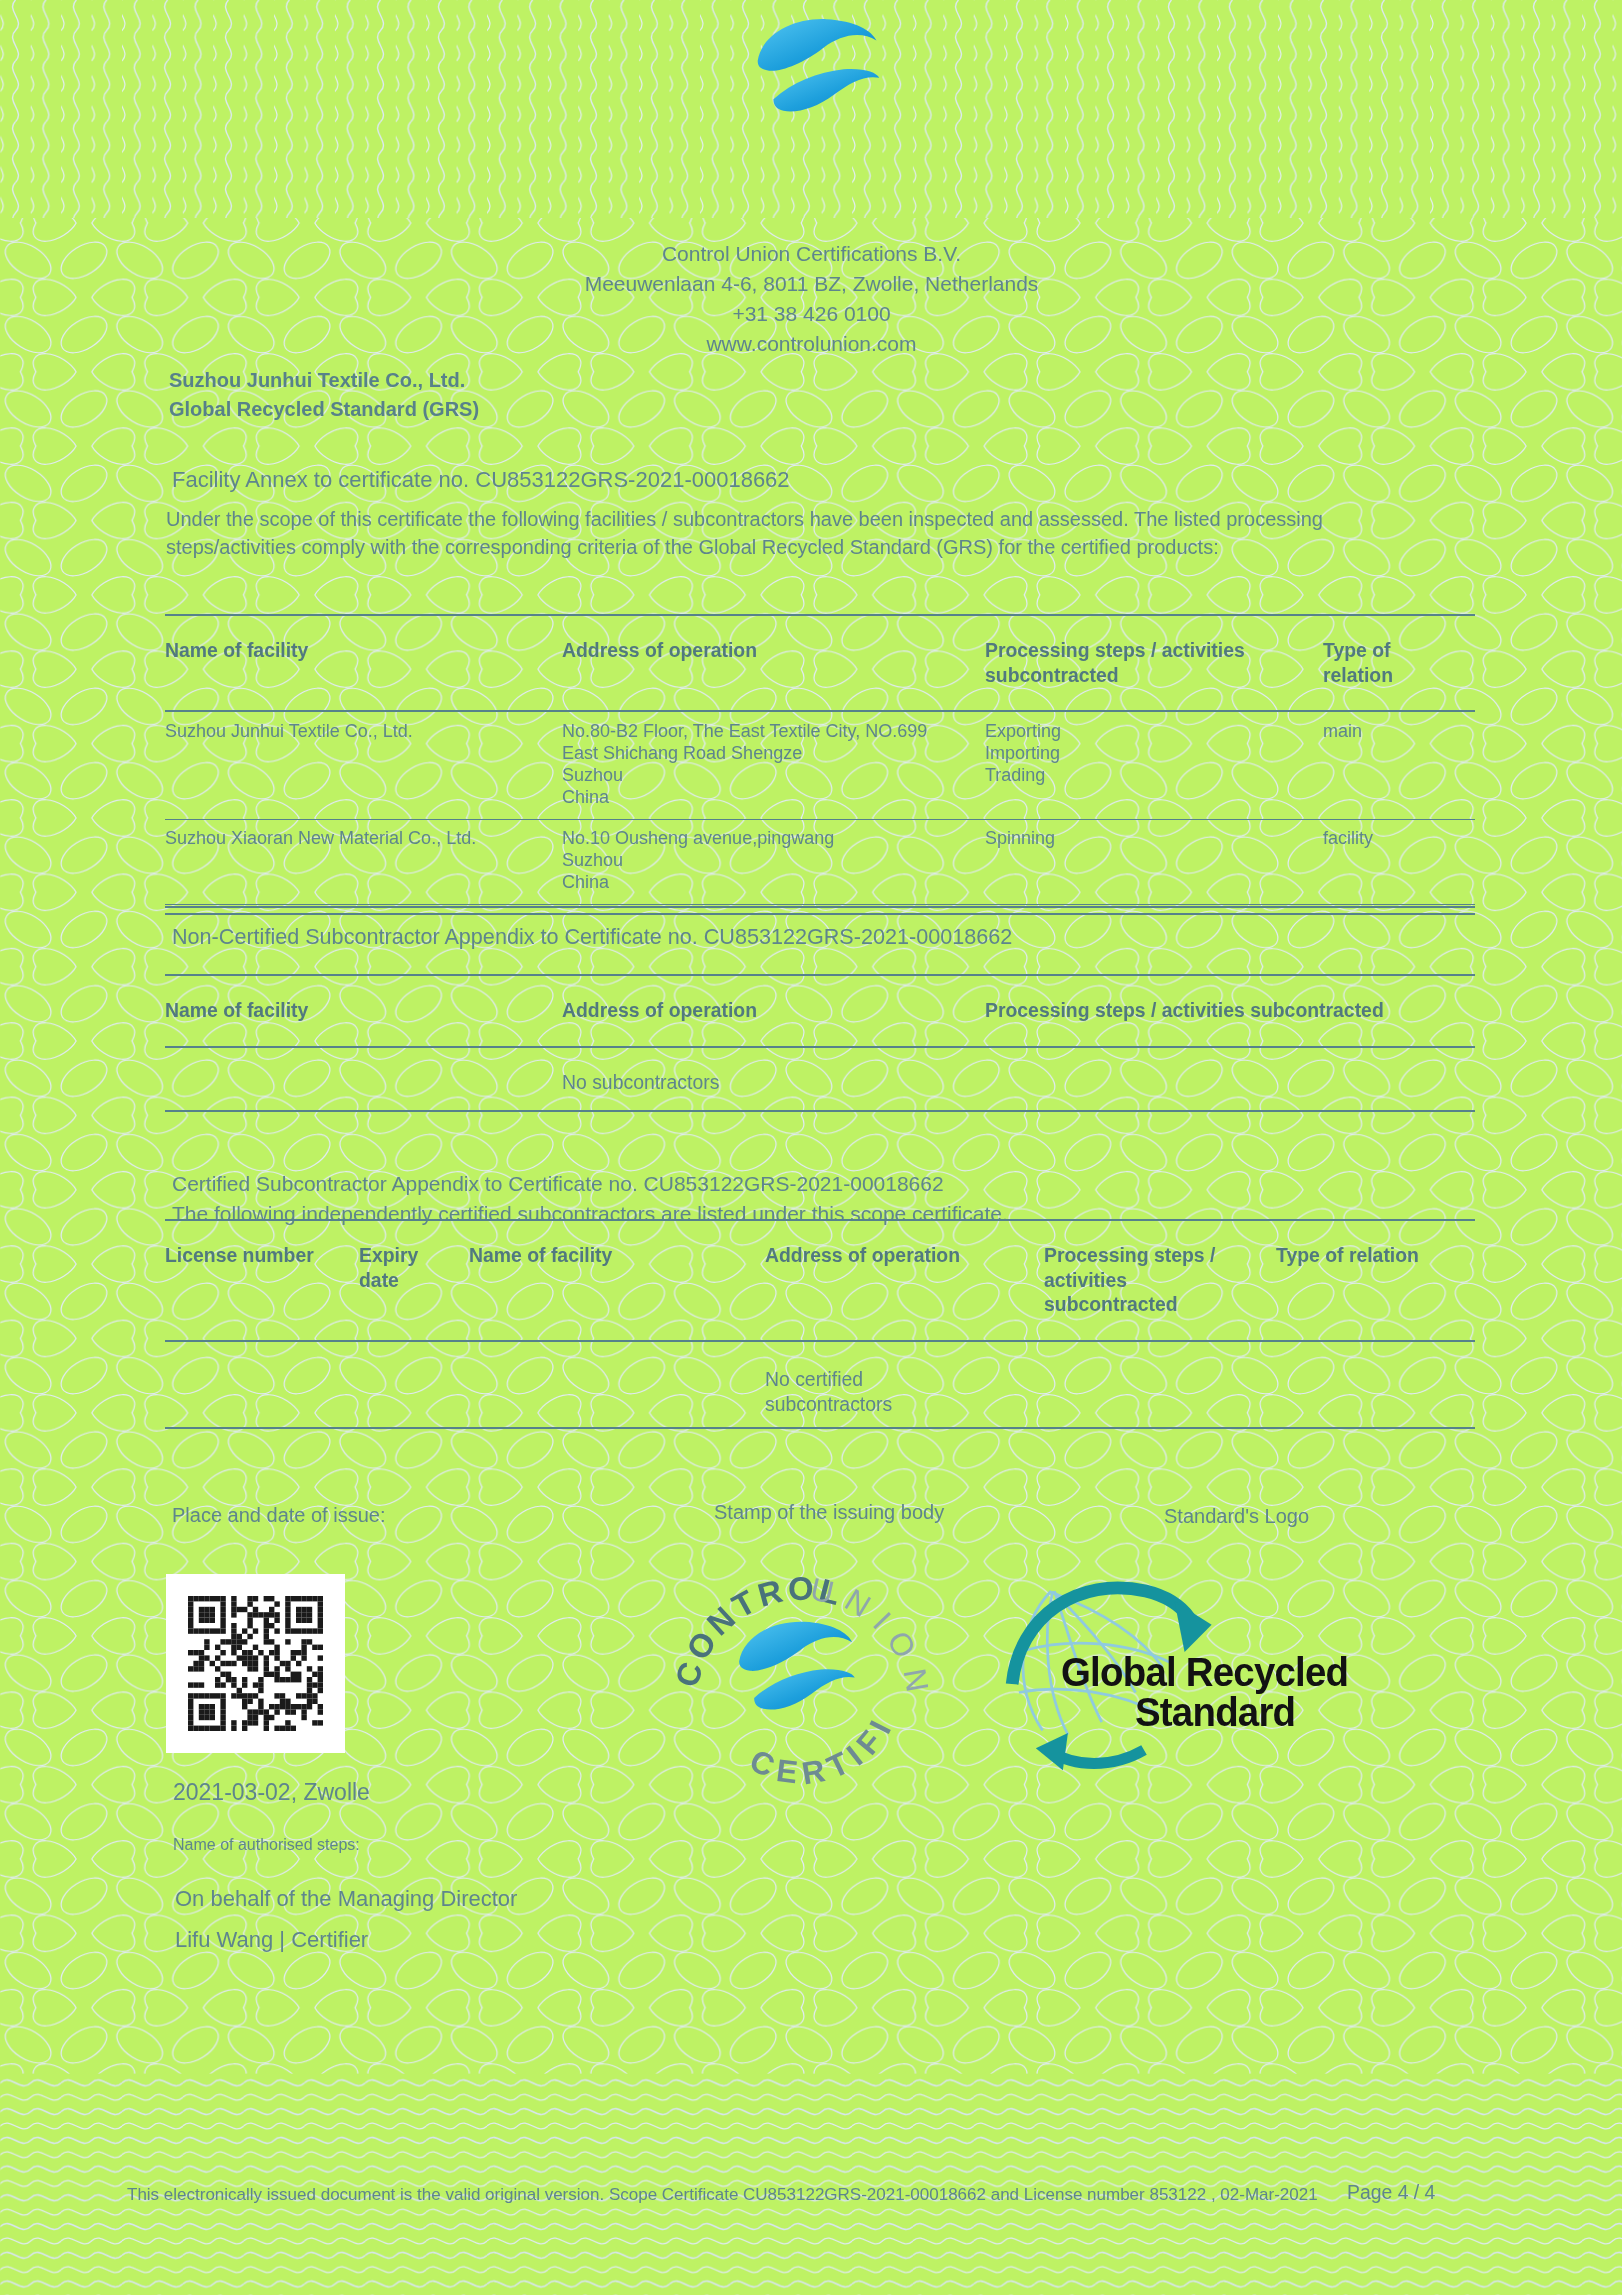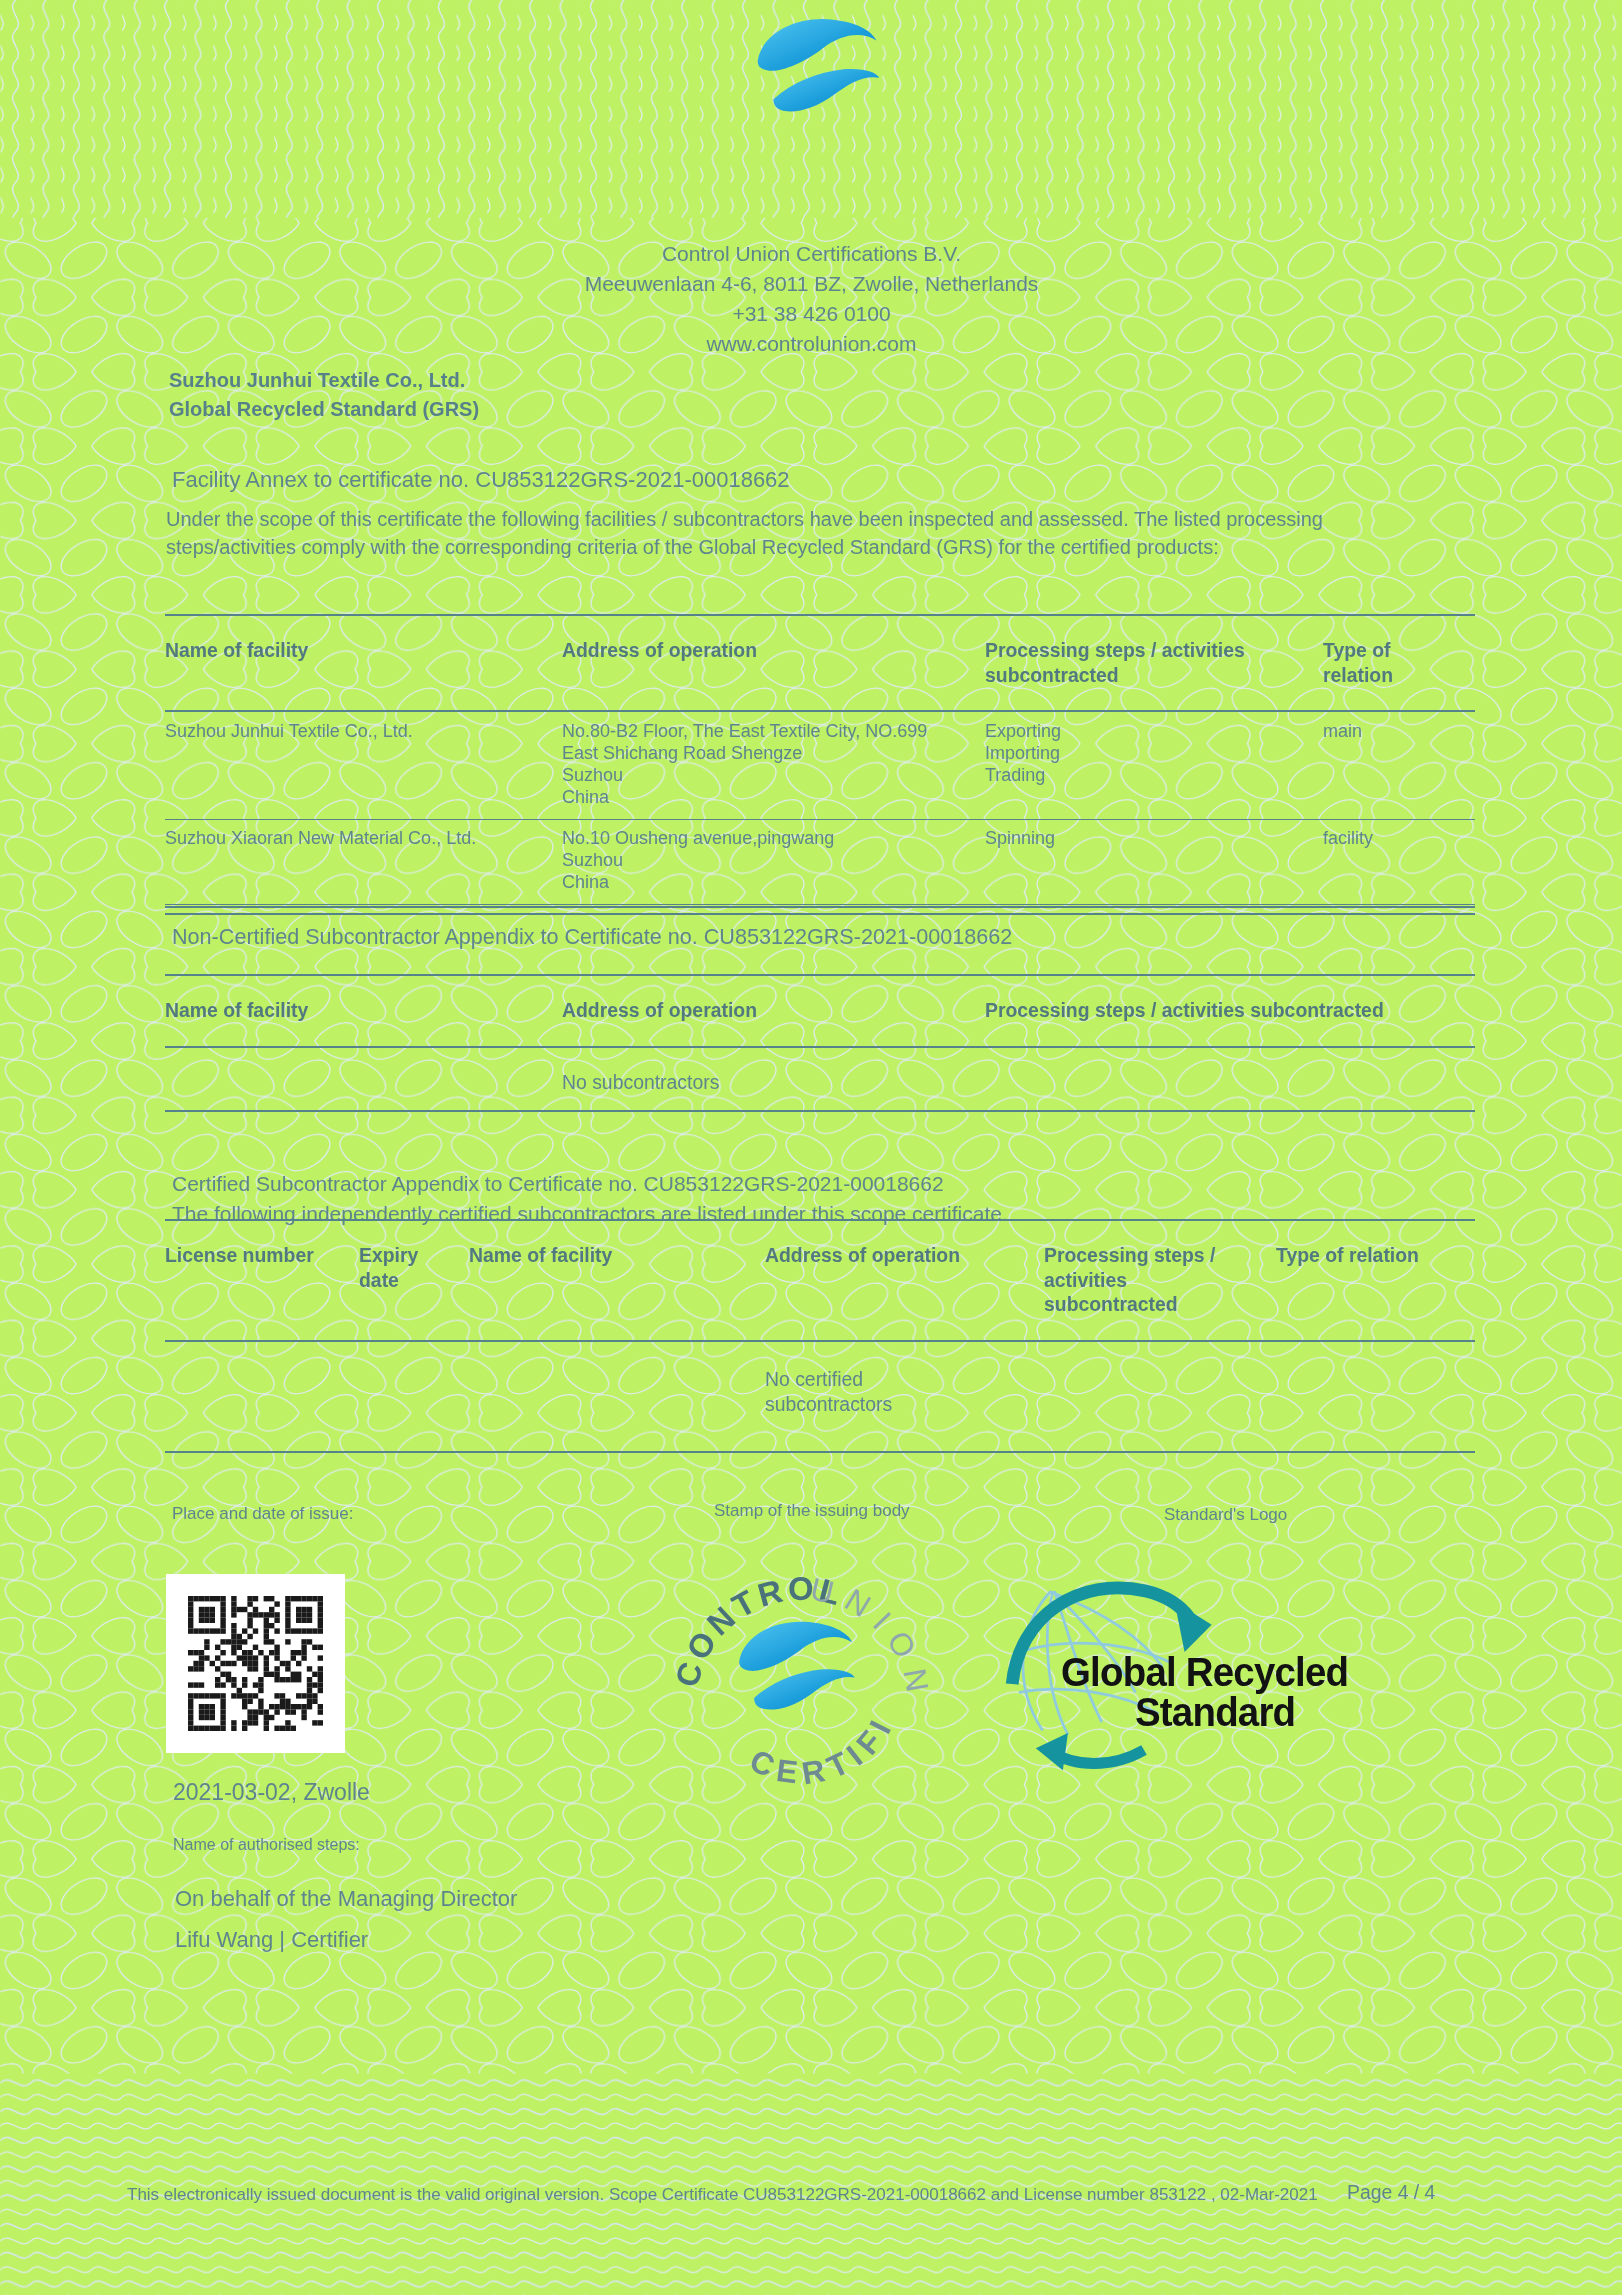--- a/index.html
+++ b/index.html
@@ -30,24 +30,24 @@
   .td{font-size:18px;line-height:22px;padding:7.6px 25px 11px 0;white-space:pre-line;}
   .trow{border-bottom:1.7px solid #56828B;}
   .trow:last-of-type{border-bottom:none;}
   .dbl{margin-top:0.8px;height:5px;border-top:2.1px solid #56828B;border-bottom:2.1px solid #56828B;}
 
   .sec-title{position:absolute;left:172px;font-size:21.6px;}
   .t2{top:924px;}
   .t3{top:1169px;line-height:30px;font-size:21px;}
 
   .empty2{padding:23px 0 16px 397px;font-size:19.4px;border-bottom:2.1px solid #56828B;}
-  .empty3{padding:25px 0 34px 600px;font-size:19.4px;line-height:25px;border-bottom:2.1px solid #56828B;}
+  .empty3{padding:25px 0 10px 600px;font-size:19.4px;line-height:25px;border-bottom:2.1px solid #56828B;}
   .empty3 span{display:block;width:190px;}
 
-  .lbl{position:absolute;font-size:17px;}
+  .lbl{position:absolute;font-size:20px;}
   .lbl-place{left:172px;top:1504px;}
   .lbl-stamp{left:714px;top:1501px;}
   .lbl-logo{left:1164px;top:1505px;}
 
   .qr-box{position:absolute;left:166px;top:1574px;width:179px;height:179px;background:#ffffff;
           display:flex;align-items:center;justify-content:center;}
 
   .stamp{position:absolute;left:676px;top:1557px;width:252px;height:252px;}
 
   .grs{position:absolute;left:1002px;top:1557px;width:355px;height:227px;}

